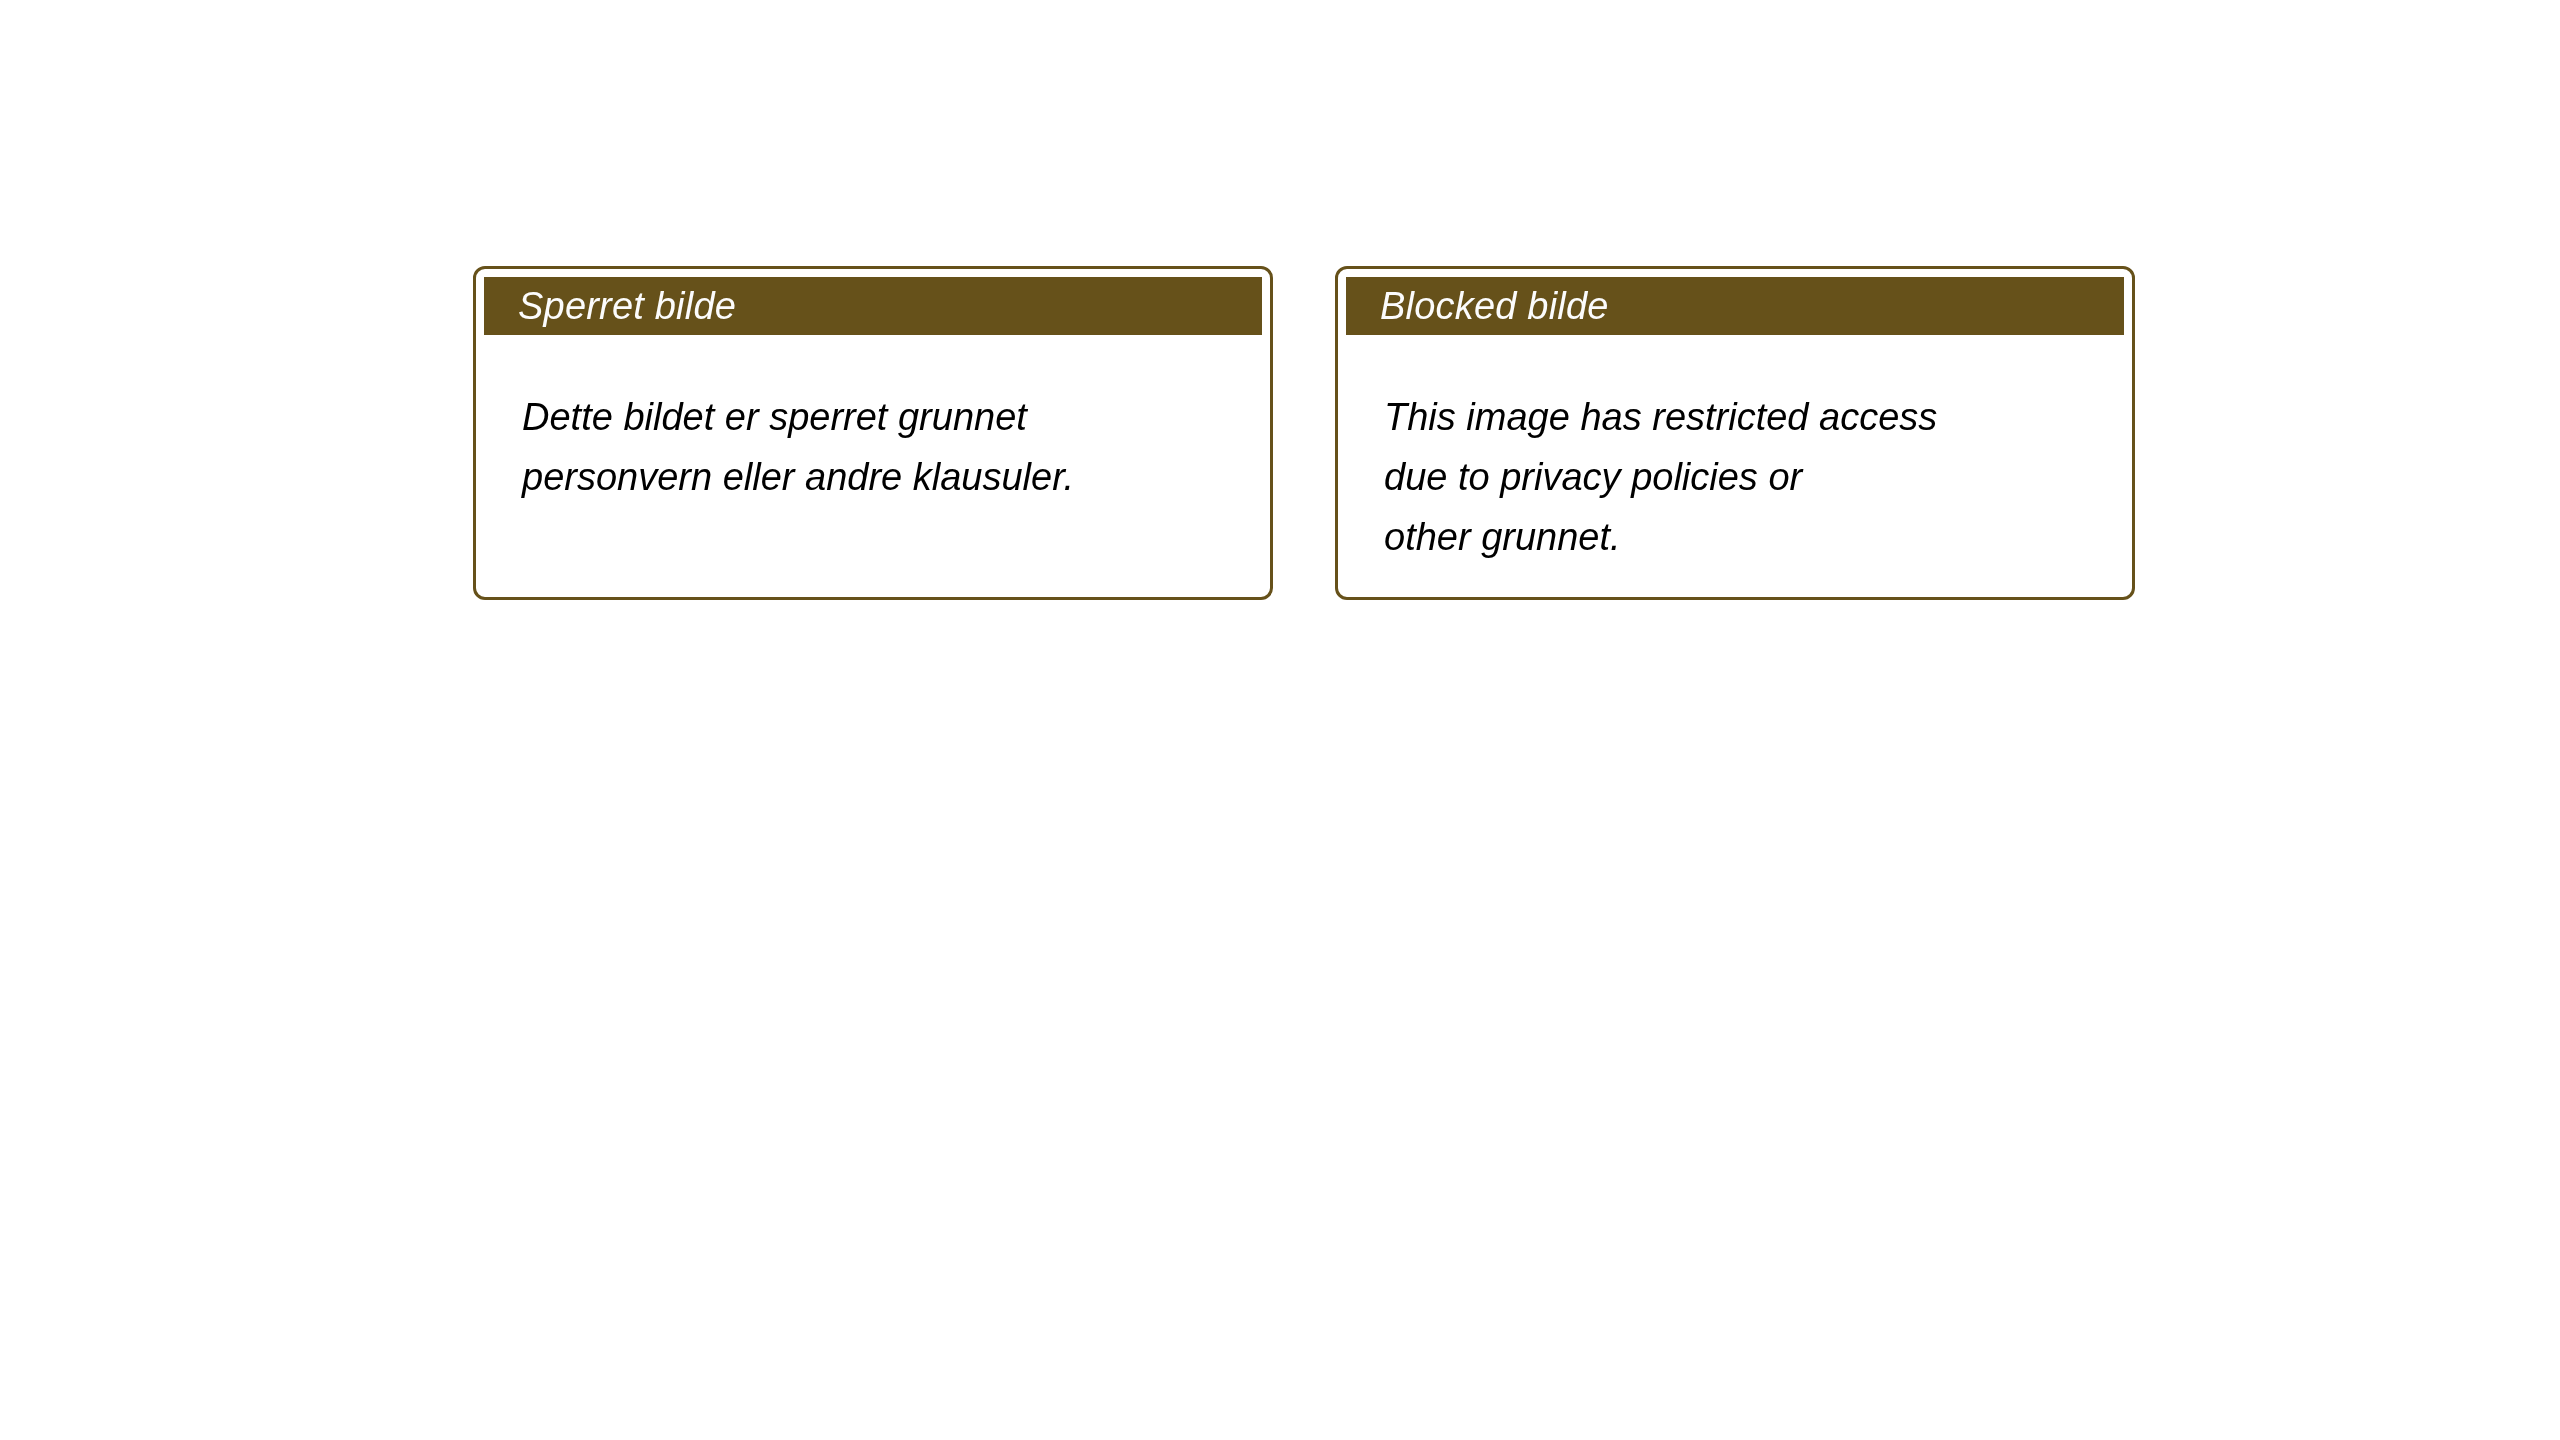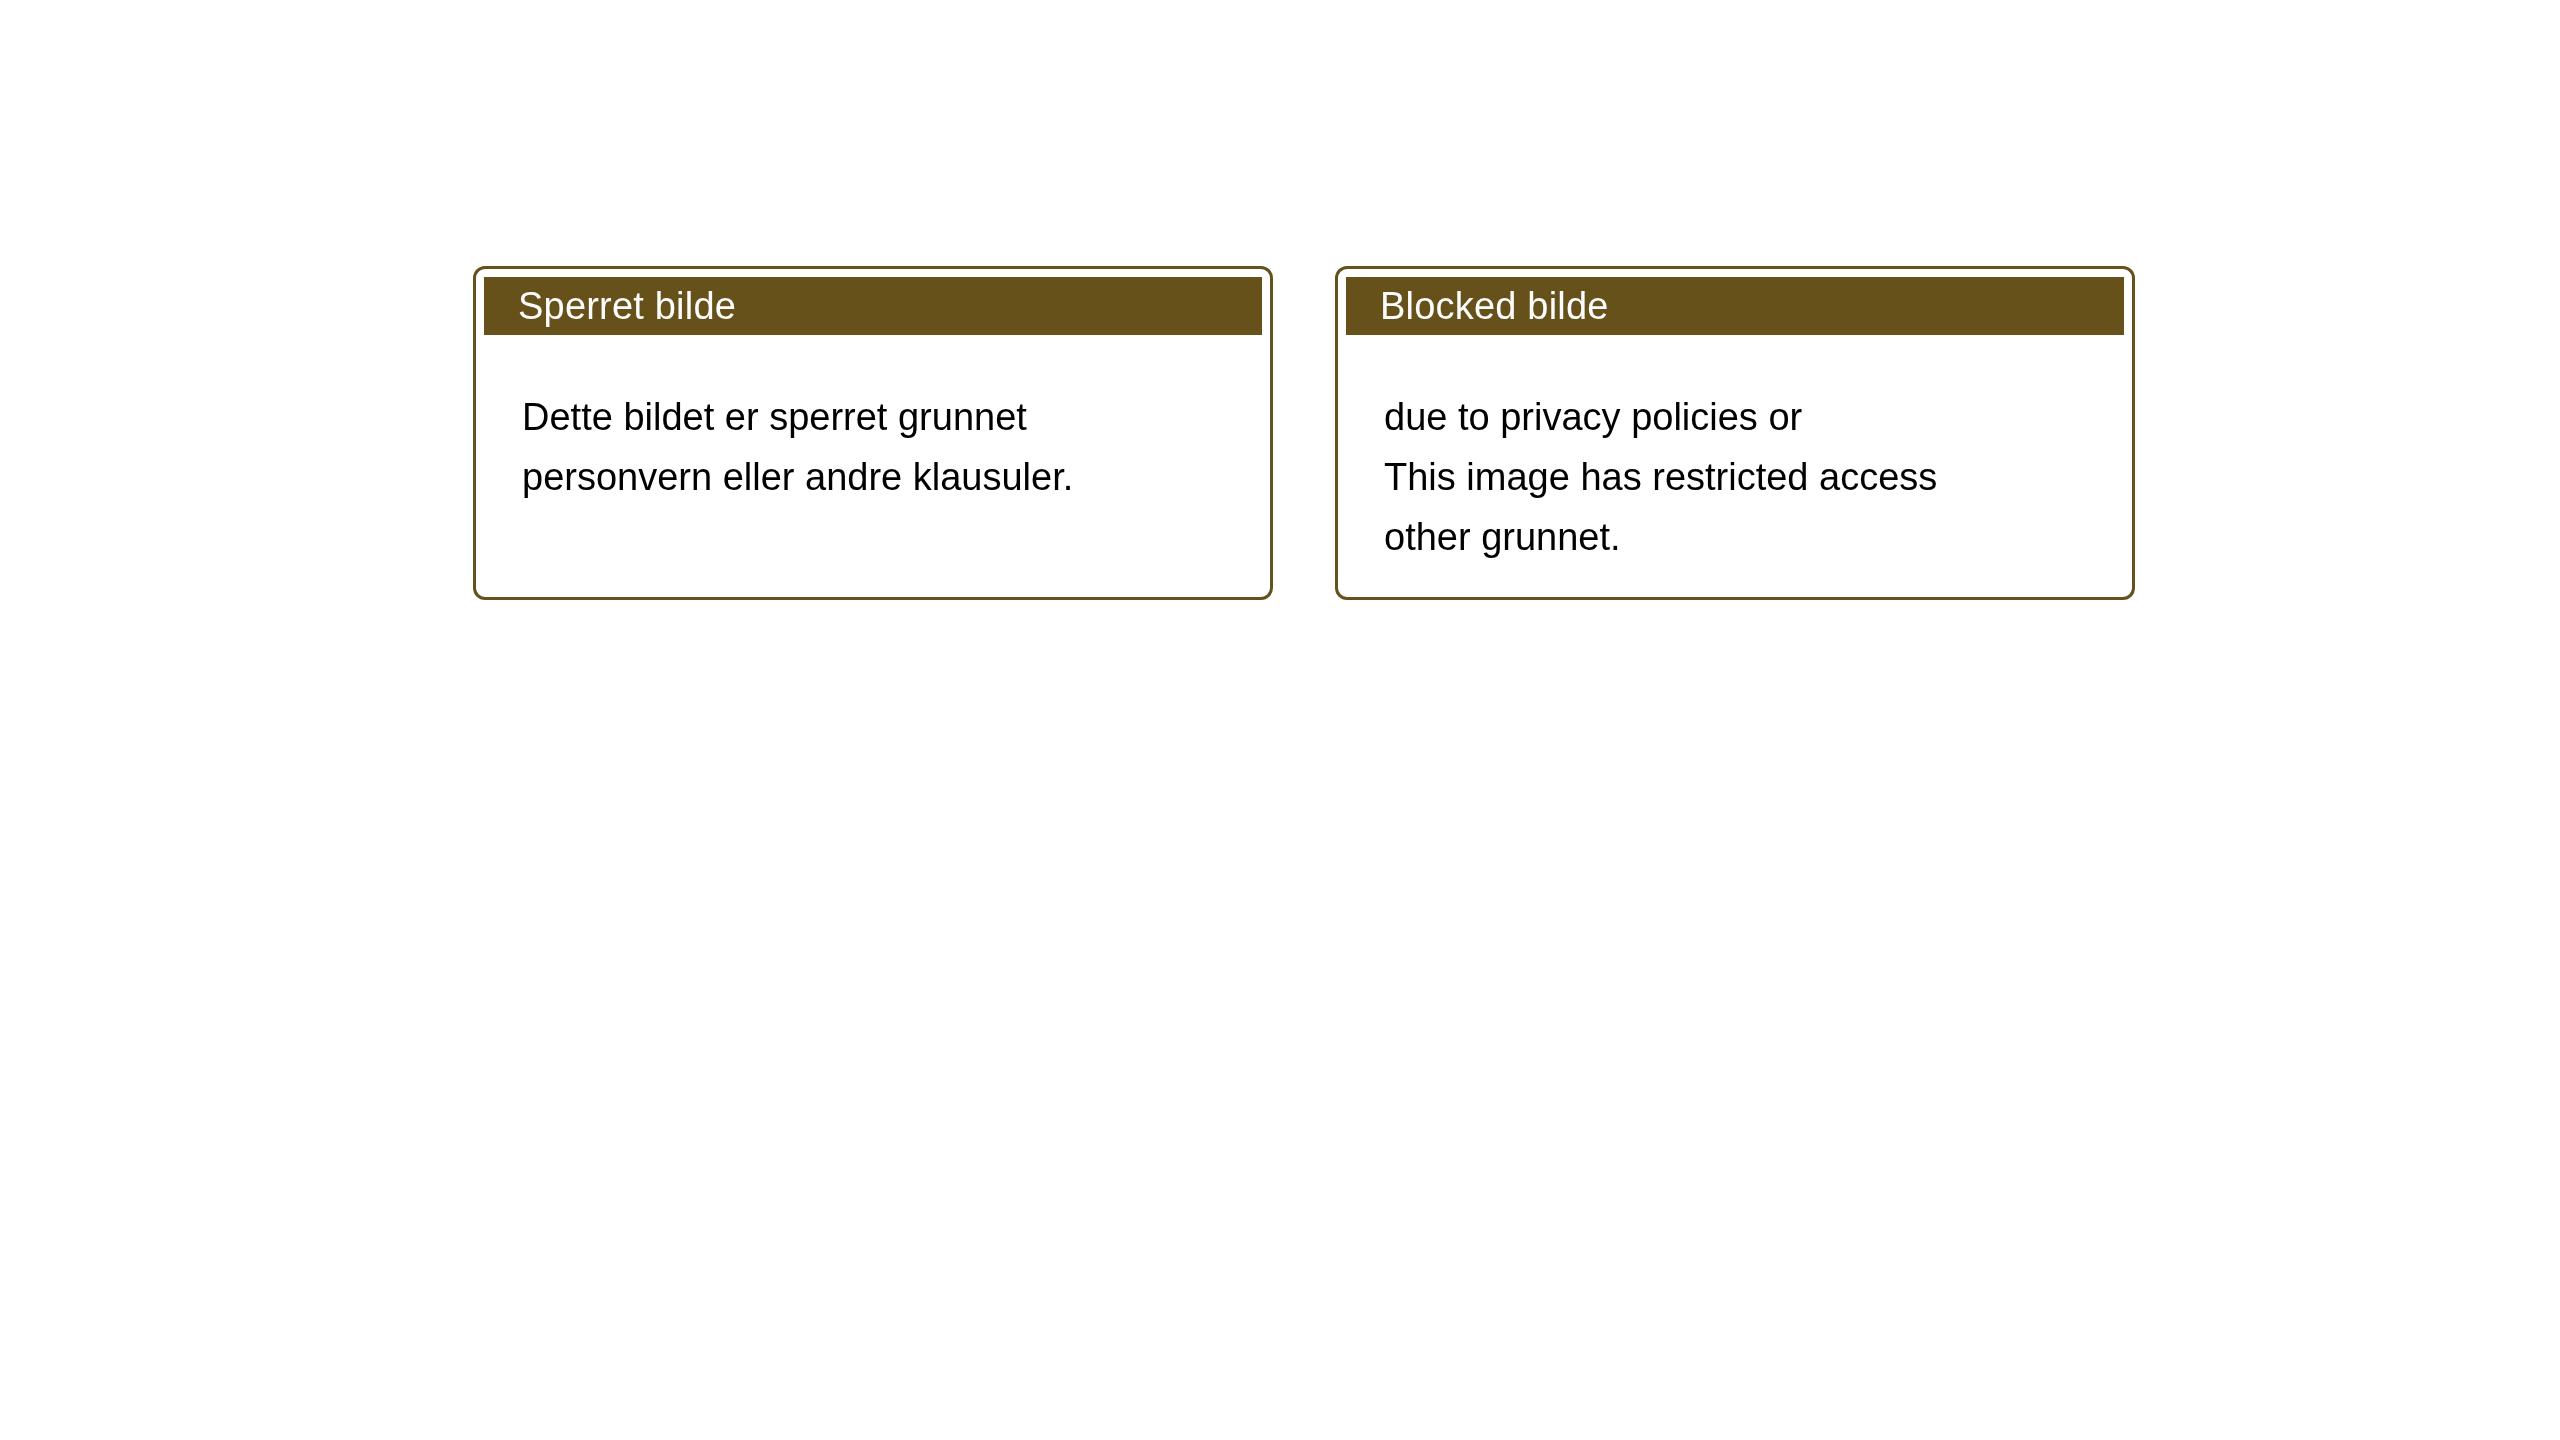--- a/index.html
+++ b/index.html
@@ -1,15 +1,15 @@
 <!DOCTYPE html>
 <html style="--page-bg: #ffffff; --card-bg: #ffffff; --header-bg: #66511a; --border: #66511a; --header-text: #fcfcfc; --body-text: #000000;"><head>
 <meta charset="utf-8">
 <style>
-  * { margin: 8px; padding: 0; box-sizing: border-box; }
+  * { margin: 8px; padding: 0; box-sizing: border-box; font-style: italic; }
   html, body {
     width: 2560px;
     height: 1440px;
     background: var(--page-bg, #ffffff);
     font-family: "Liberation Sans", sans-serif;
     position: relative;
     overflow: hidden;
   }
   .card {
     position: absolute;
@@ -51,17 +51,17 @@
     <div>Dette bildet er sperret grunnet</div>
     <div>personvern eller andre klausuler.</div>
   </div>
 </div>
 
 <div class="card right">
   <div class="card-header">
     <span>Blocked bilde</span>
   </div>
   <div class="card-body">
+    <div>This image has restricted access</div>
     <div>due to privacy policies or</div>
-    <div>This image has restricted access</div>
     <div>other grunnet.</div>
   </div>
 </div>
 
 </body></html>

